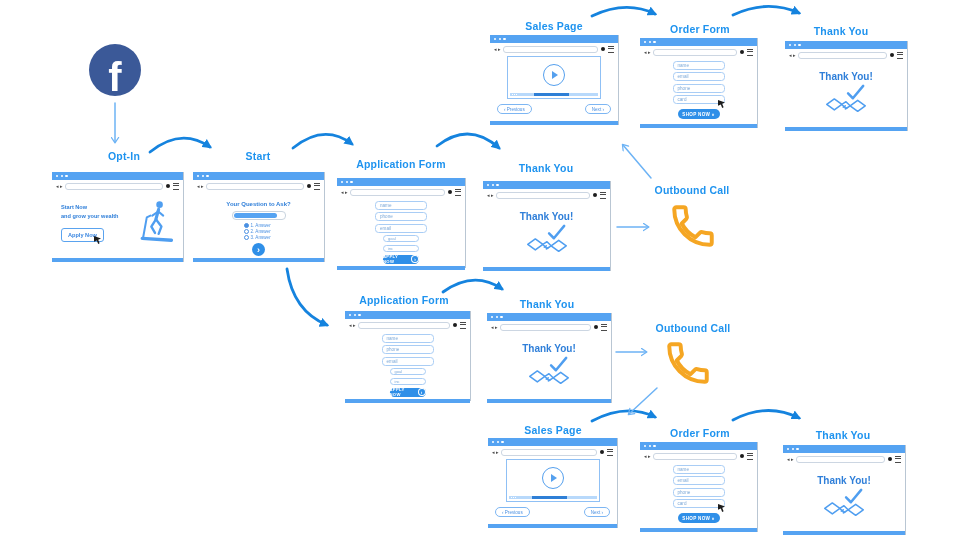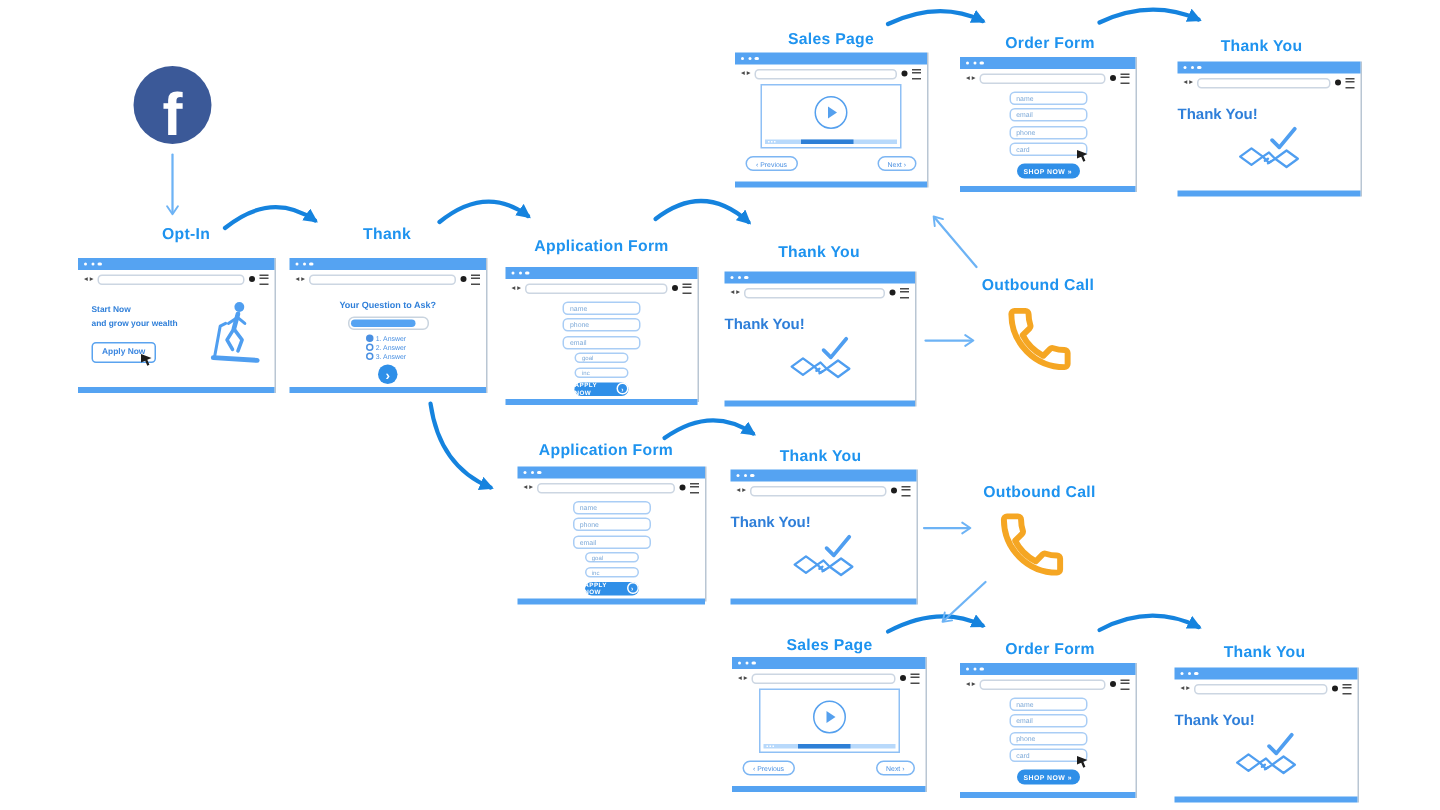--- a/index.html
+++ b/index.html
@@ -55,21 +55,21 @@
   .field.s{width:30px;height:5px;font-size:4px}
   .pillbtn{border-radius:5px;background:#2f8fe8;color:#fff;font-size:4.2px;font-weight:bold;
            display:flex;align-items:center;justify-content:center;gap:2px;margin:3px auto 0;
            letter-spacing:.3px}
   .pillbtn .circ{width:6px;height:6px;border:.9px solid #fff;border-radius:50%;display:flex;
                  align-items:center;justify-content:center;font-size:4.6px}
   .applyb{width:36px;height:9px}
   .shopb{width:42px;height:10px;font-size:4.6px;margin-top:5px}
 
   
-  .ty{font-size:10px;font-weight:bold;color:#2f7fd9;margin-top:10px}
+  .ty{font-size:10px;font-weight:bold;color:#2f7fd9;text-align:center;margin-top:10px}
   .tysvg{display:block;margin:2px auto 0}
 
   
   .player{width:92px;height:41px;border:1.4px solid #8fc0f5;margin:1px auto 0;position:relative;
           background:#fff}
   .play{position:absolute;left:50%;top:44%;transform:translate(-50%,-50%);width:20px;height:20px;
         border:1.4px solid #55a0ee;border-radius:50%;display:flex;align-items:center;
         justify-content:center}
   .play::after{content:"";border-left:6.5px solid #55a0ee;border-top:4px solid transparent;
                border-bottom:4px solid transparent;margin-left:2px}
@@ -91,21 +91,21 @@
 </head>
 <body>
 
 <div class="stage">
 
   <div class="fb">
     <span>f</span>
   </div>
 
   <div class="wlabel" style="left:124px;top:150px">Opt-In</div>
-  <div class="wlabel" style="left:258px;top:150px">Thank</div>
+  <div class="wlabel" style="left:258px;top:150px">Start</div>
   <div class="wlabel" style="left:401px;top:158px">Application Form</div>
   <div class="wlabel" style="left:546px;top:162px">Thank You</div>
   <div class="wlabel" style="left:692px;top:184px">Outbound Call</div>
   <div class="wlabel" style="left:554px;top:20px">Sales Page</div>
   <div class="wlabel" style="left:700px;top:23px">Order Form</div>
   <div class="wlabel" style="left:841px;top:25px">Thank You</div>
   <div class="wlabel" style="left:404px;top:294px">Application Form</div>
   <div class="wlabel" style="left:547px;top:298px">Thank You</div>
   <div class="wlabel" style="left:693px;top:322px">Outbound Call</div>
   <div class="wlabel" style="left:553px;top:424px">Sales Page</div>

